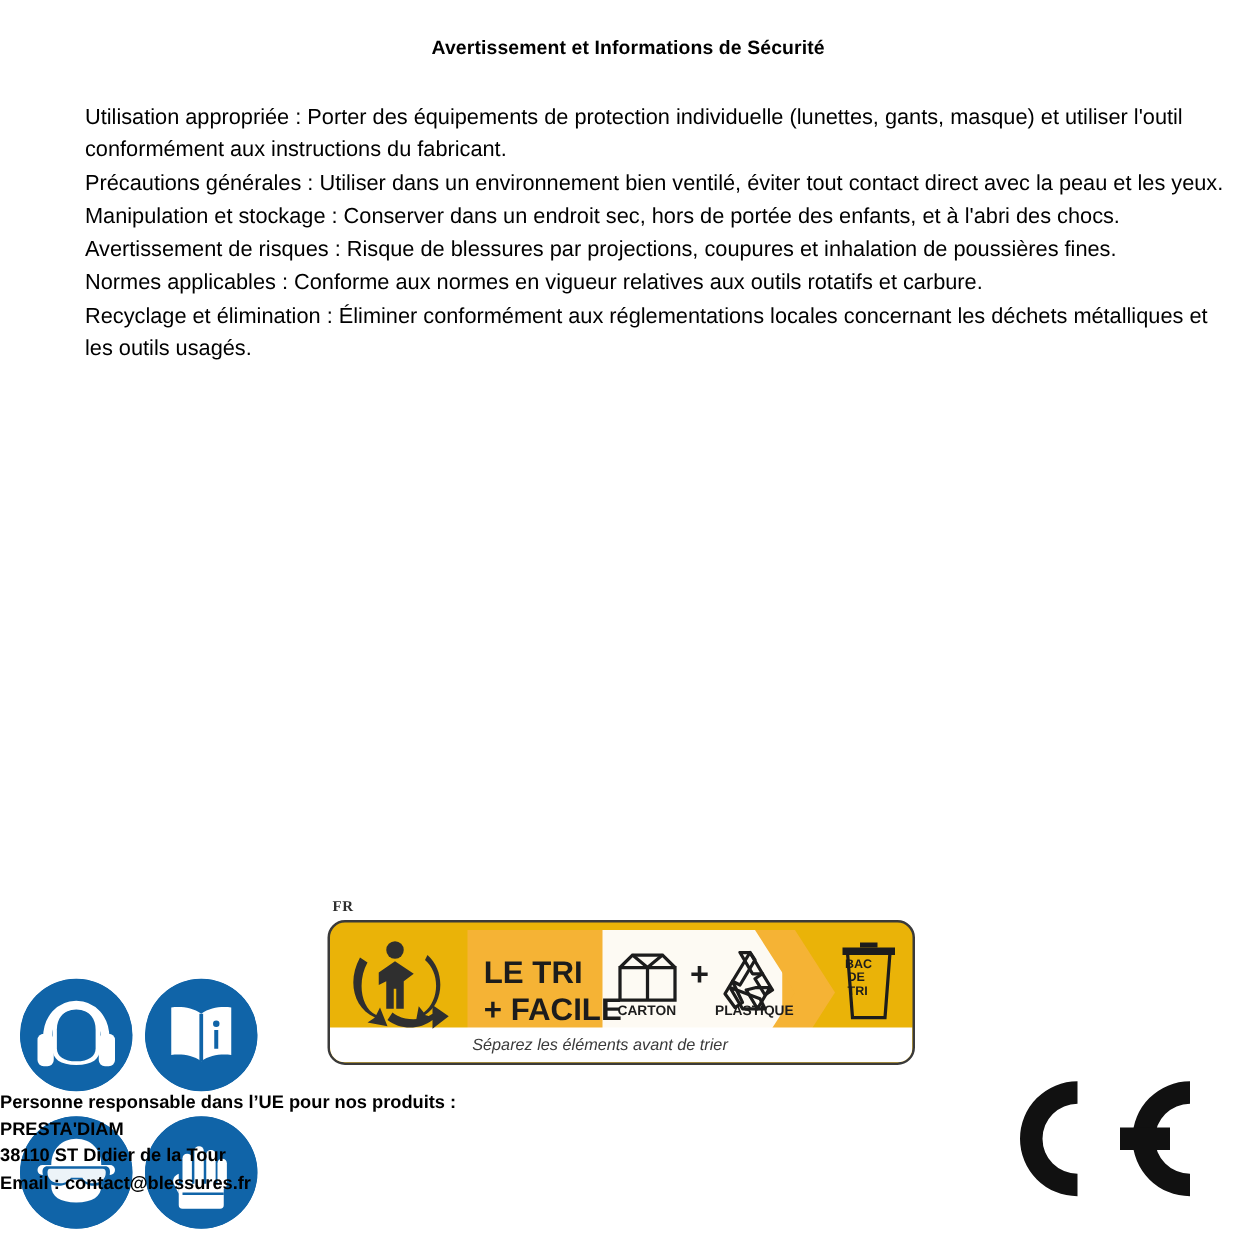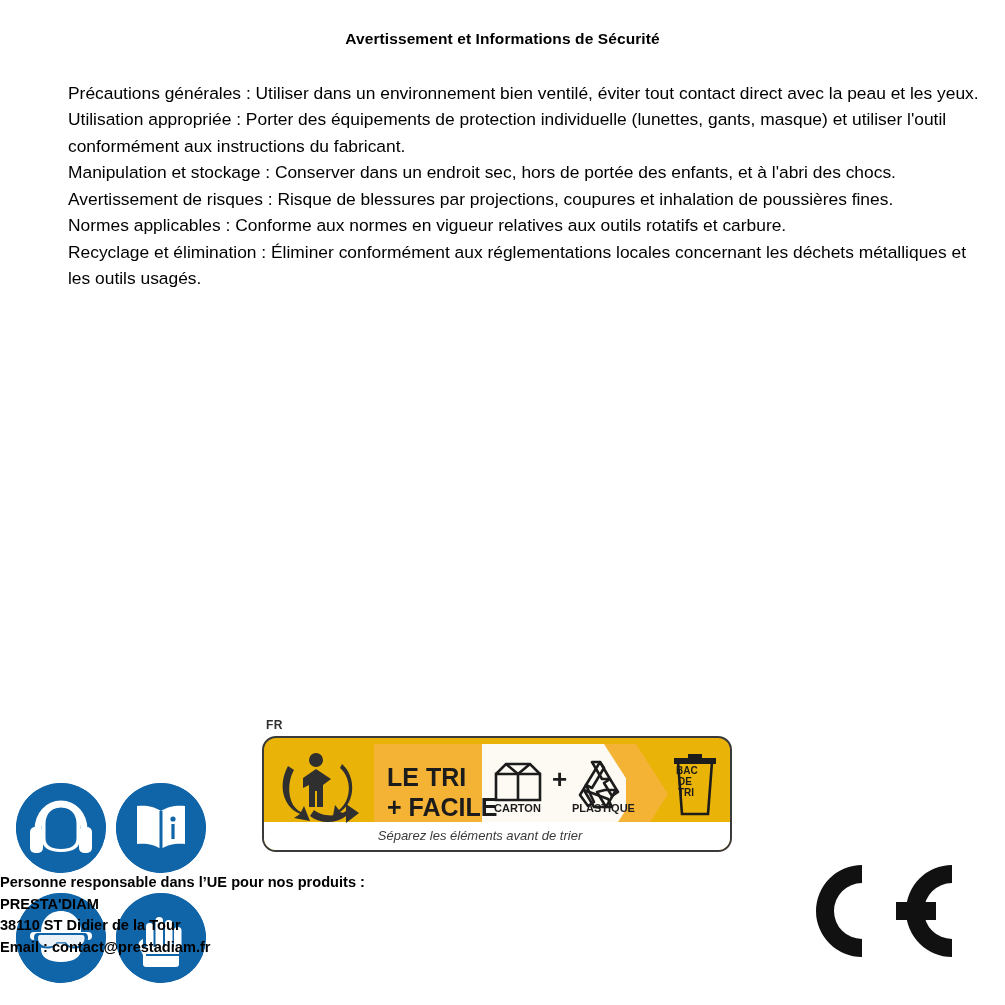--- a/index.html
+++ b/index.html
@@ -79,20 +79,21 @@
     height: 140px;
   }
   .tri-fr {
     position: absolute;
     left: 4px;
     top: 0px;
     font-size: 12px;
     font-weight: bold;
     color: #2f2f2f;
     letter-spacing: .5px;
+    font-family: Liberation Serif, serif;
   }
   .tri-box {
     position: absolute;
     left: 0;
     top: 18px;
     width: 466px;
     height: 112px;
     border: 2px solid #3a3a3a;
     border-radius: 14px;
     background: #eab308;
@@ -121,22 +122,22 @@
   }
 </style>
 </head>
 <body>
 
 <div class="page">
 
   <div class="doc-title">Avertissement et Informations de Sécurité</div>
 
   <div class="body-block">
+    <p>Utilisation appropriée : Porter des équipements de protection individuelle (lunettes, gants, masque) et utiliser l'outil conformément aux instructions du fabricant.</p>
     <p>Précautions générales : Utiliser dans un environnement bien ventilé, éviter tout contact direct avec la peau et les yeux.</p>
-    <p>Utilisation appropriée : Porter des équipements de protection individuelle (lunettes, gants, masque) et utiliser l'outil conformément aux instructions du fabricant.</p>
     <p>Manipulation et stockage : Conserver dans un endroit sec, hors de portée des enfants, et à l'abri des chocs.</p>
     <p>Avertissement de risques : Risque de blessures par projections, coupures et inhalation de poussières fines.</p>
     <p>Normes applicables : Conforme aux normes en vigueur relatives aux outils rotatifs et carbure.</p>
     <p>Recyclage et élimination : Éliminer conformément aux réglementations locales concernant les déchets métalliques et les outils usagés.</p>
   </div>
 
   <div class="picto-grid">
 
     <div class="picto p1">
       <svg width="90" height="90" viewBox="0 0 90 90" aria-hidden="true">
@@ -254,21 +255,21 @@
       </svg>
     </div>
   </div>
 
   <div class="footer">
     <div>
       <span>Personne responsable dans l’</span><span>UE</span><span> pour nos produits :</span>
     </div>
     <div>PRESTA'DIAM</div>
     <div>38110 ST Didier de la Tour</div>
-    <div>Email : contact@prestadiam.fr</div>
+    <div>Email : contact@blessures.fr</div>
   </div>
 
   <div class="ce-mark">
     <svg width="160" height="112" viewBox="0 0 160 112" aria-hidden="true">
       <path d="M62 10 A46 46 0 1 0 62 102 L62 84 A28 28 0 1 1 62 28 Z" fill="#111111"></path>
       <path d="M152 10 A46 46 0 1 0 152 102 L152 84 A28 28 0 1 1 152 28 Z" fill="#111111"></path>
       <rect x="96" y="47" width="40" height="18" fill="#111111"></rect>
     </svg>
   </div>
 

